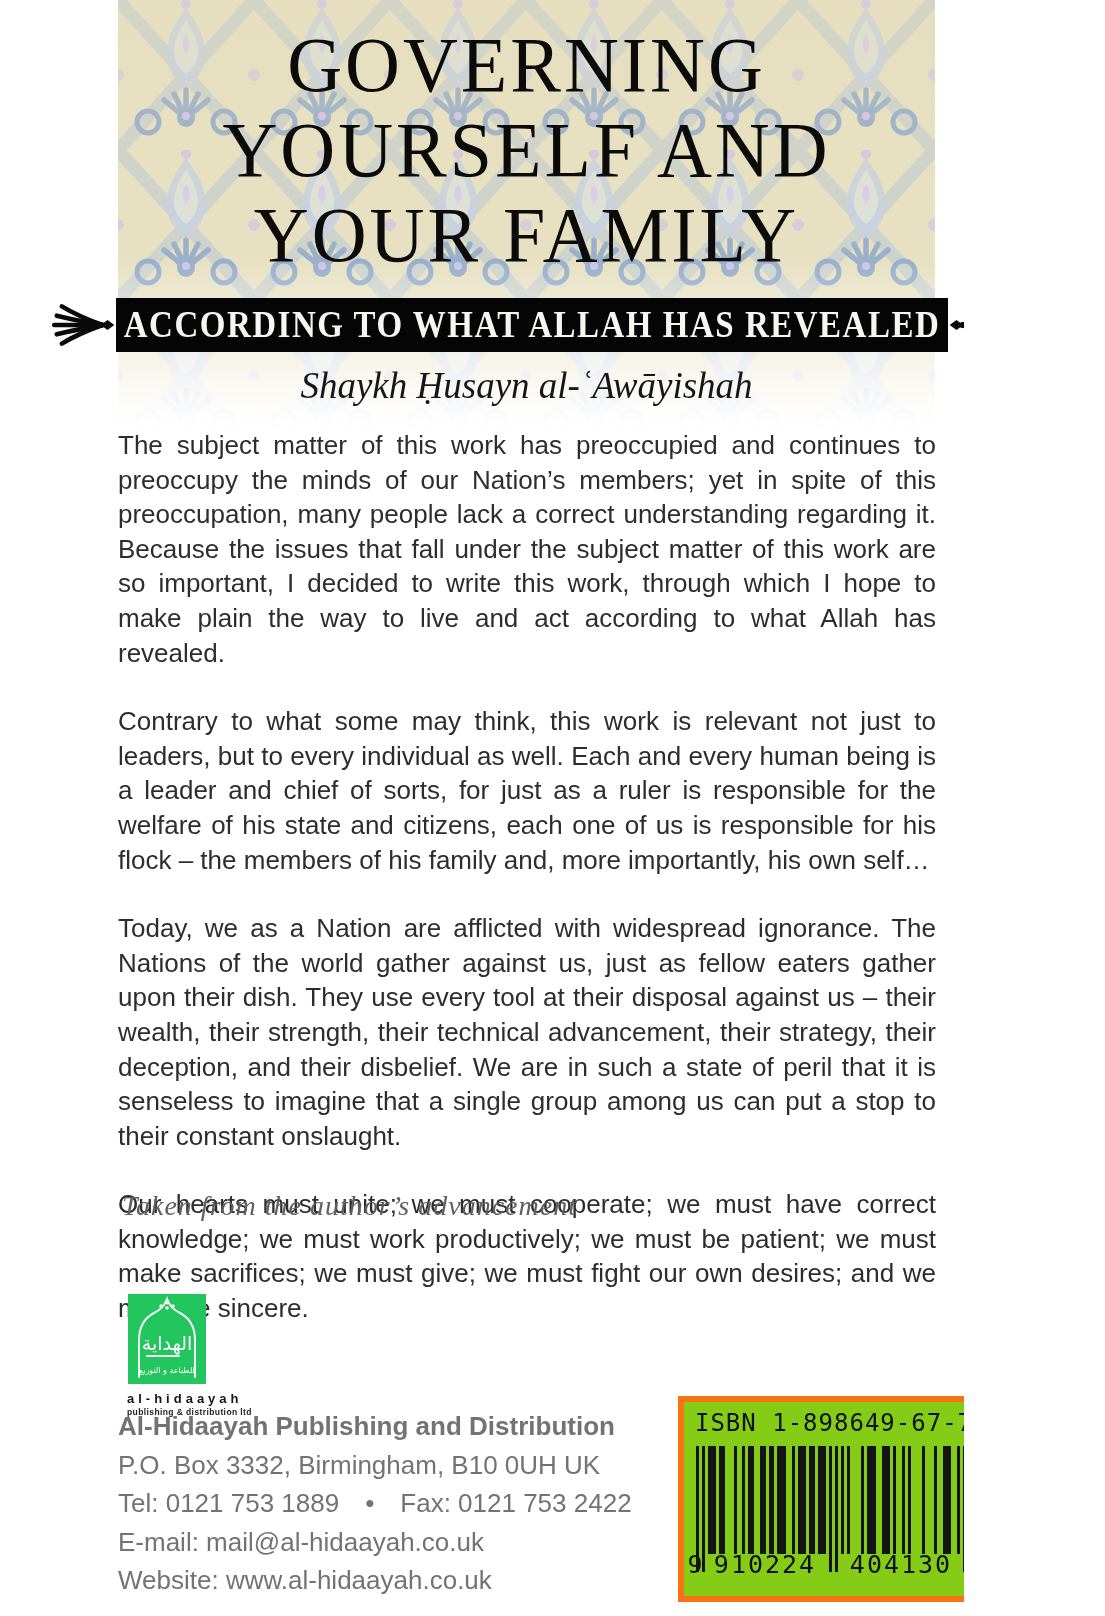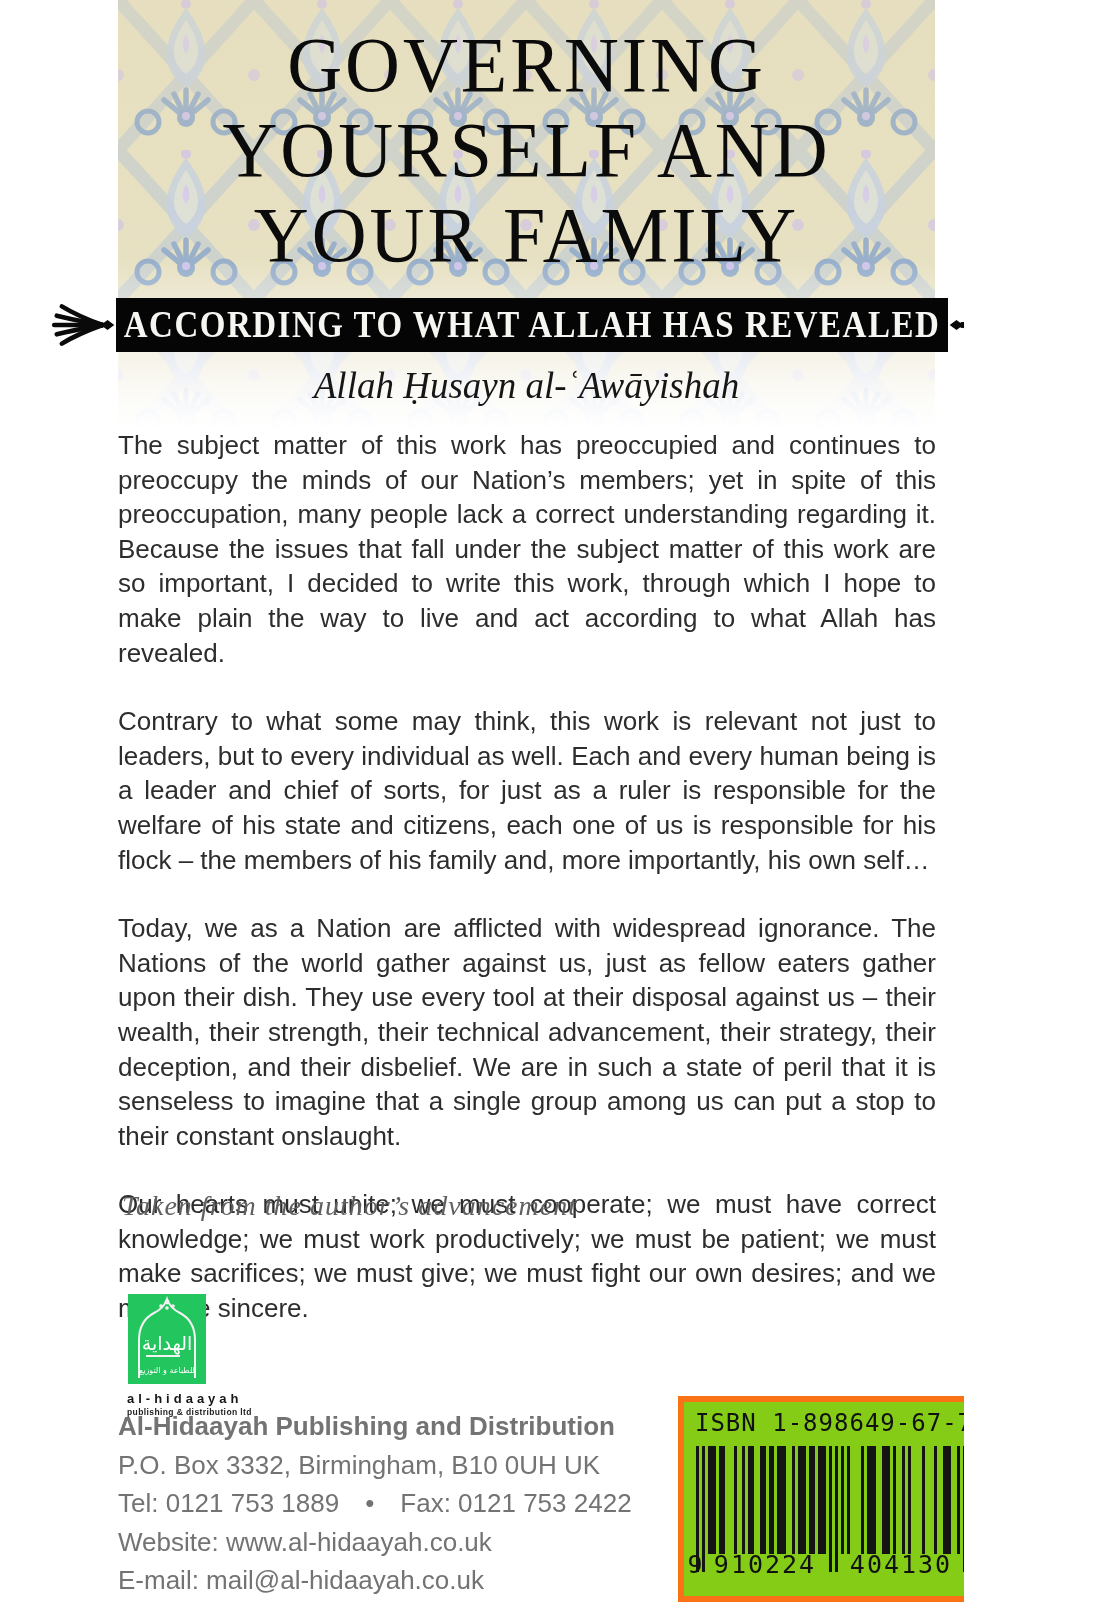--- a/index.html
+++ b/index.html
@@ -130,21 +130,21 @@
     <g stroke="#0a0a0a" stroke-width="5.5" stroke-linecap="round" fill="none">
       <path d="M62,30 C48,25 32,19 14,8"></path>
       <path d="M62,30 C46,27 28,24 8,19"></path>
       <path d="M62,30 C44,30 24,30 5,30"></path>
       <path d="M62,30 C46,33 28,36 8,41"></path>
       <path d="M62,30 C48,35 32,41 14,52"></path>
     </g>
     <path d="M60,30 l8,-6 8,6 -8,6 z" fill="#0a0a0a"></path>
   </svg>
 
-  <div class="author">Allah Ḥusayn al-ʿAwāyishah</div>
+  <div class="author">Shaykh Ḥusayn al-ʿAwāyishah</div>
 
   <div class="body-text">
     <p>The subject matter of this work has preoccupied and continues to preoccupy the minds of our Nation’s members; yet in spite of this preoccupation, many people lack a correct understanding regarding it. Because the issues that fall under the subject matter of this work are so important, I decided to write this work, through which I hope to make plain the way to live and act according to what Allah has revealed.</p>
     <p>Contrary to what some may think, this work is relevant not just to leaders, but to every individual as well. Each and every human being is a leader and chief of sorts, for just as a ruler is responsible for the welfare of his state and citizens, each one of us is responsible for his flock – the members of his family and, more importantly, his own self…</p>
     <p>Today, we as a Nation are afflicted with widespread ignorance. The Nations of the world gather against us, just as fellow eaters gather upon their dish. They use every tool at their disposal against us – their wealth, their strength, their technical advancement, their strategy, their deception, and their disbelief. We are in such a state of peril that it is senseless to imagine that a single group among us can put a stop to their constant onslaught.</p>
     <p>Our hearts must unite; we must cooperate; we must have correct knowledge; we must work productively; we must be patient; we must make sacrifices; we must give; we must fight our own desires; and we must be sincere.</p>
   </div>
 
   <div class="attribution">Taken from the author’s advancement</div>
 
@@ -164,22 +164,22 @@
       <text x="39" y="79" text-anchor="middle" font-family="DejaVu Sans, sans-serif" font-size="8" fill="#ffffff">للطباعة و التوزيع</text>
     </svg>
   </div>
   <div class="logo-latin">al-hidaayah</div>
   <div class="logo-latin-sub">publishing &amp; distribution ltd</div>
 
   <div class="publisher">
     <div class="pub-name">Al-Hidaayah Publishing and Distribution</div>
     <div>P.O. Box 3332, Birmingham, B10 0UH UK</div>
     <div>Tel: 0121 753 1889  •  Fax: 0121 753 2422</div>
+    <div>E-mail: mail@al-hidaayah.co.uk</div>
     <div>Website: www.al-hidaayah.co.uk</div>
-    <div>E-mail: mail@al-hidaayah.co.uk</div>
   </div>
 
   <div class="isbn-box">
     <div class="isbn-label">ISBN 1-898649-67-7</div>
     <div class="bars" id="barcode-bars">
         <div class="bar tall" style="left: 0px; width: 2.9px;"></div>
         <div class="bar tall" style="left: 5.8px; width: 2.9px;"></div>
         <div class="bar" style="left: 11.6px; width: 8.7px;"></div>
         <div class="bar" style="left: 23.2px; width: 5.8px;"></div>
         <div class="bar" style="left: 37.7px; width: 2.9px;"></div>

